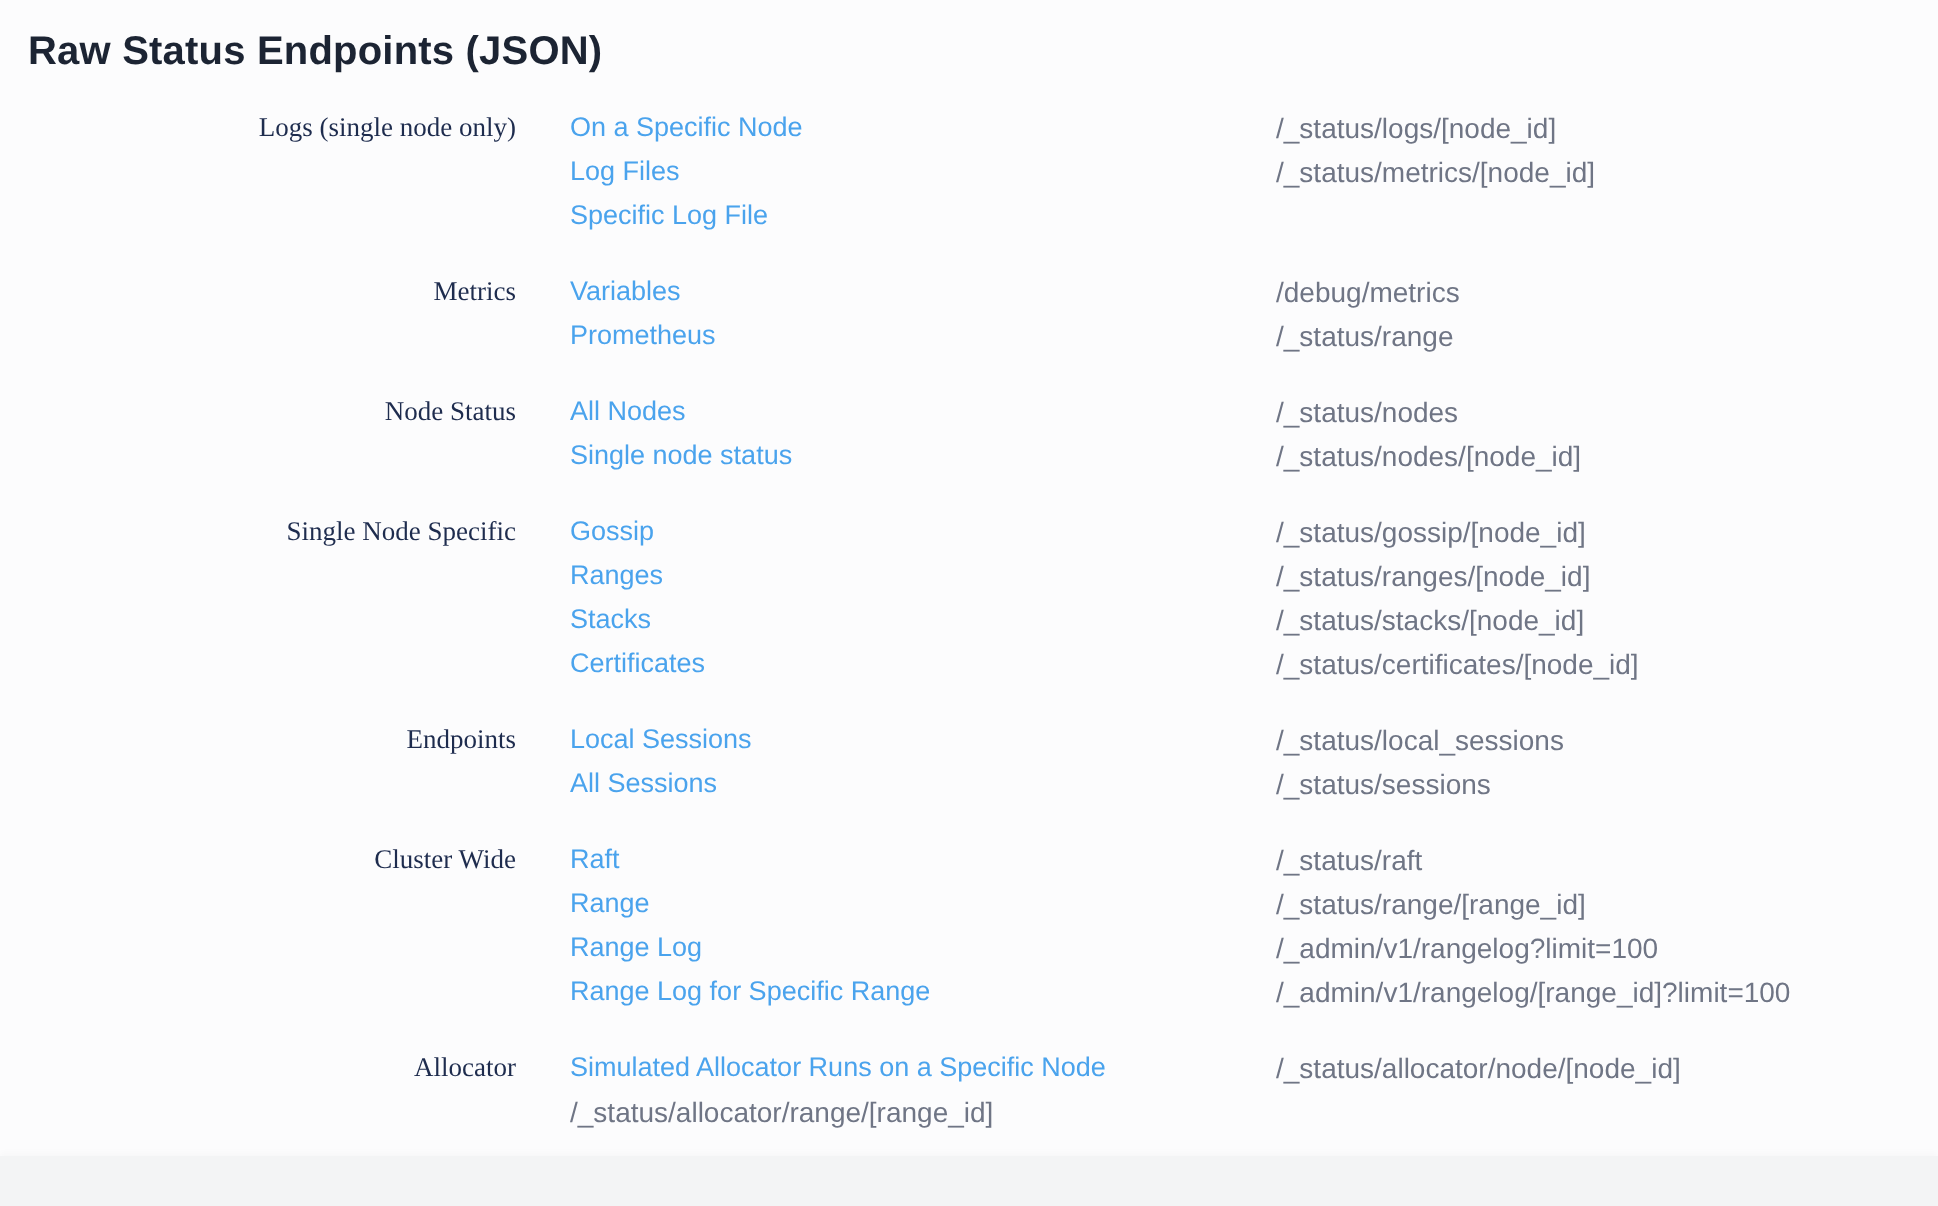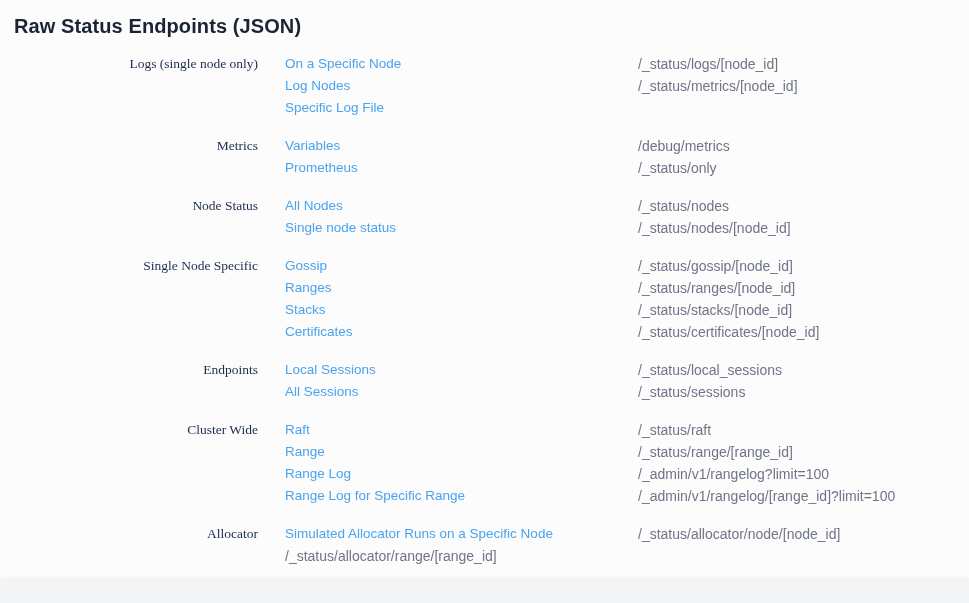--- a/index.html
+++ b/index.html
@@ -78,38 +78,38 @@
 
 <div class="endpoints-table">
     <div class="section">
     <div class="cat">Logs (single node only)</div>
     <div class="rows">
         <div class="row">
     <a class="link" href="#">On a Specific Node</a>
     <div class="path">/_status/logs/[node_id]</div>
   </div>
         <div class="row">
-    <a class="link" href="#">Log Nodes</a>
+    <a class="link" href="#">Log Files</a>
     <div class="path">/_status/metrics/[node_id]</div>
   </div>
         <div class="row">
     <a class="link" href="#">Specific Log File</a>
   </div>
       </div>
   </div>
     <div class="section">
     <div class="cat">Metrics</div>
     <div class="rows">
         <div class="row">
     <a class="link" href="#">Variables</a>
     <div class="path">/debug/metrics</div>
   </div>
         <div class="row">
     <a class="link" href="#">Prometheus</a>
-    <div class="path">/_status/only</div>
+    <div class="path">/_status/range</div>
   </div>
       </div>
   </div>
     <div class="section">
     <div class="cat">Node Status</div>
     <div class="rows">
         <div class="row">
     <a class="link" href="#">All Nodes</a>
     <div class="path">/_status/nodes</div>
   </div>

